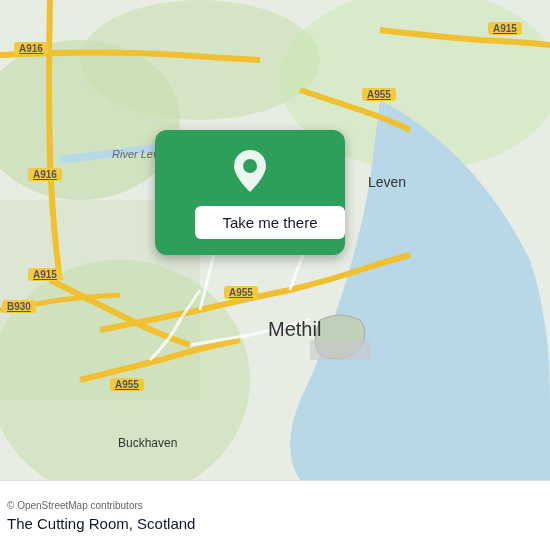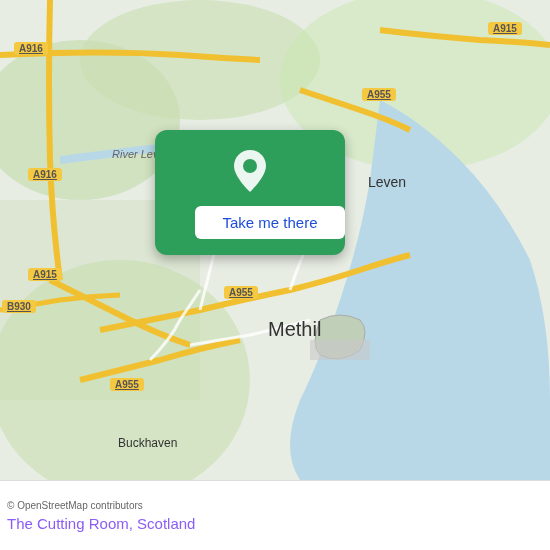--- a/index.html
+++ b/index.html
@@ -35,21 +35,21 @@
     }
 
     .popup-icon {
       width: 50px;
       height: 50px;
       margin-bottom: 10px;
     }
 
     .popup-button {
       background: white;
-      color: #1d4ed8;
+      color: #0f172a;
       border: none;
       border-radius: 6px;
       padding: 8px 20px;
       font-size: 15px;
       font-weight: 500;
       cursor: pointer;
       width: 100%;
       text-align: center;
       margin-left: 40px;
     }
@@ -91,21 +91,21 @@
     }
 
     .copyright {
       font-size: 10px;
       color: #666;
       margin-bottom: 4px;
     }
 
     .location-name {
       font-size: 15px;
-      color: #8b5cf6;
+      color: #0f172a;
       font-weight: 500;
     }
 
     .moovit-logo {
       display: flex;
       align-items: center;
       gap: 4px;
     }
 
     .moovit-pin {

